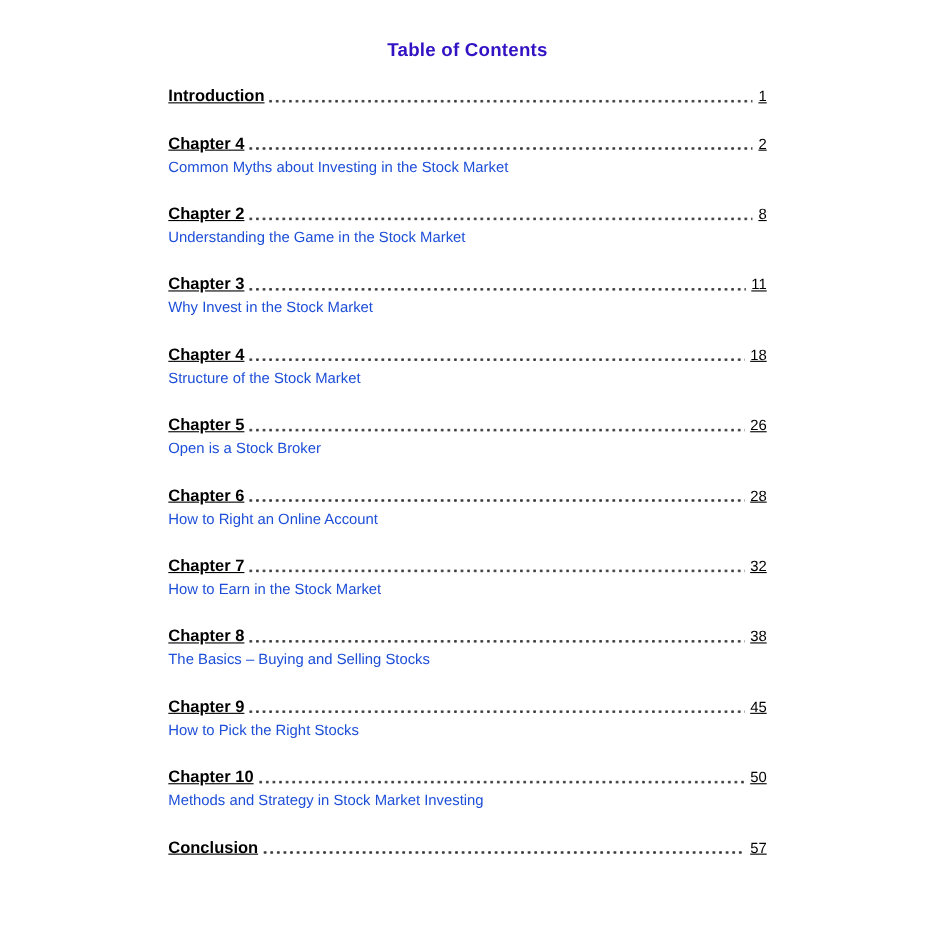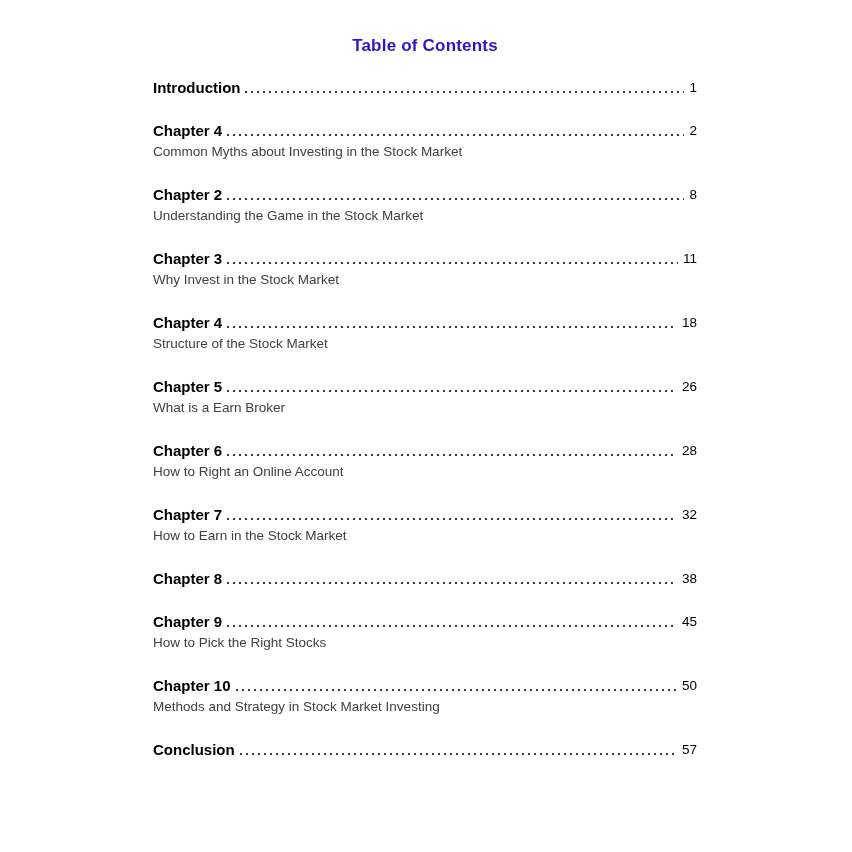--- a/index.html
+++ b/index.html
@@ -29,20 +29,21 @@
   .entries { }
   .entry {
     margin-bottom: 24px;
   }
   .entry-row {
     display: flex;
     align-items: flex-end;
     font-size: 15px;
     line-height: 19px;
     font-weight: bold;
+    text-decoration: underline;
   }
   .entry-label {
     white-space: nowrap;
   }
   .leader {
     flex: 1 1 auto;
     align-self: flex-end;
     height: 4px;
     margin: 0 5px 3px 3px;
     background-image: radial-gradient(circle, #3c3c3c 1.1px, rgba(0,0,0,0) 1.4px);
@@ -53,21 +54,21 @@
   .page-num {
     font-weight: normal;
     font-size: 13.5px;
     white-space: nowrap;
   }
   .subtitle {
     font-size: 13.5px;
     line-height: 18px;
     margin-top: 3px;
     font-weight: normal;
-    color: #404040;
+    color: #1d4ed8;
   }
 </style>
 </head>
 <body>
 
 <div class="page">
   <h1 class="doc-title" style="color: rgb(51, 18, 196);">Table of Contents</h1>
   <div class="entries" id="entries">
       <div class="entry">
     <div class="entry-row">
@@ -108,21 +109,21 @@
       <span class="page-num">18</span>
     </div>
     <div class="subtitle">Structure of the Stock Market</div>
   </div>
       <div class="entry">
     <div class="entry-row">
       <span class="entry-label">Chapter 5</span>
       <span class="leader"></span>
       <span class="page-num">26</span>
     </div>
-    <div class="subtitle">What is a Earn Broker</div>
+    <div class="subtitle">Open is a Stock Broker</div>
   </div>
       <div class="entry">
     <div class="entry-row">
       <span class="entry-label">Chapter 6</span>
       <span class="leader"></span>
       <span class="page-num">28</span>
     </div>
     <div class="subtitle">How to Right an Online Account</div>
   </div>
       <div class="entry">
@@ -132,20 +133,21 @@
       <span class="page-num">32</span>
     </div>
     <div class="subtitle">How to Earn in the Stock Market</div>
   </div>
       <div class="entry">
     <div class="entry-row">
       <span class="entry-label">Chapter 8</span>
       <span class="leader"></span>
       <span class="page-num">38</span>
     </div>
+    <div class="subtitle">The Basics – Buying and Selling Stocks</div>
   </div>
       <div class="entry">
     <div class="entry-row">
       <span class="entry-label">Chapter 9</span>
       <span class="leader"></span>
       <span class="page-num">45</span>
     </div>
     <div class="subtitle">How to Pick the Right Stocks</div>
   </div>
       <div class="entry">

